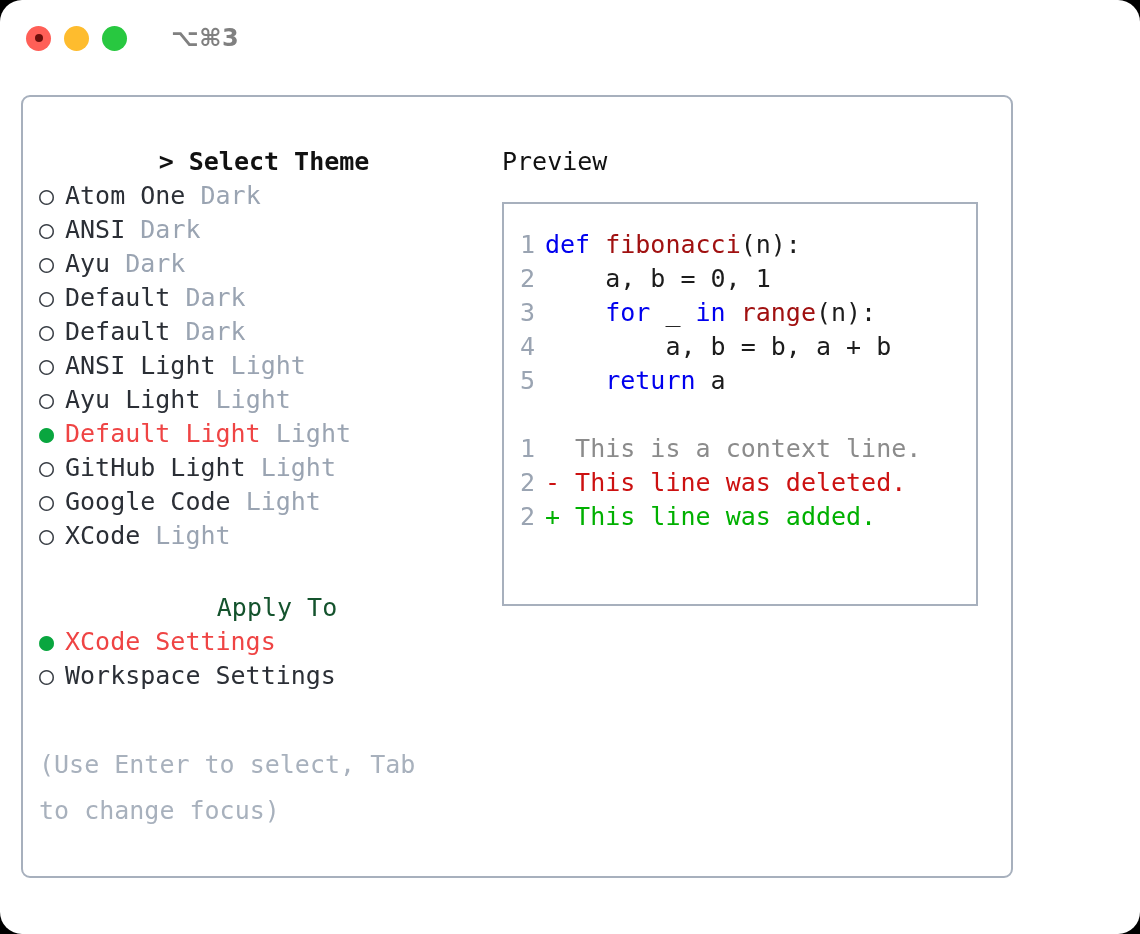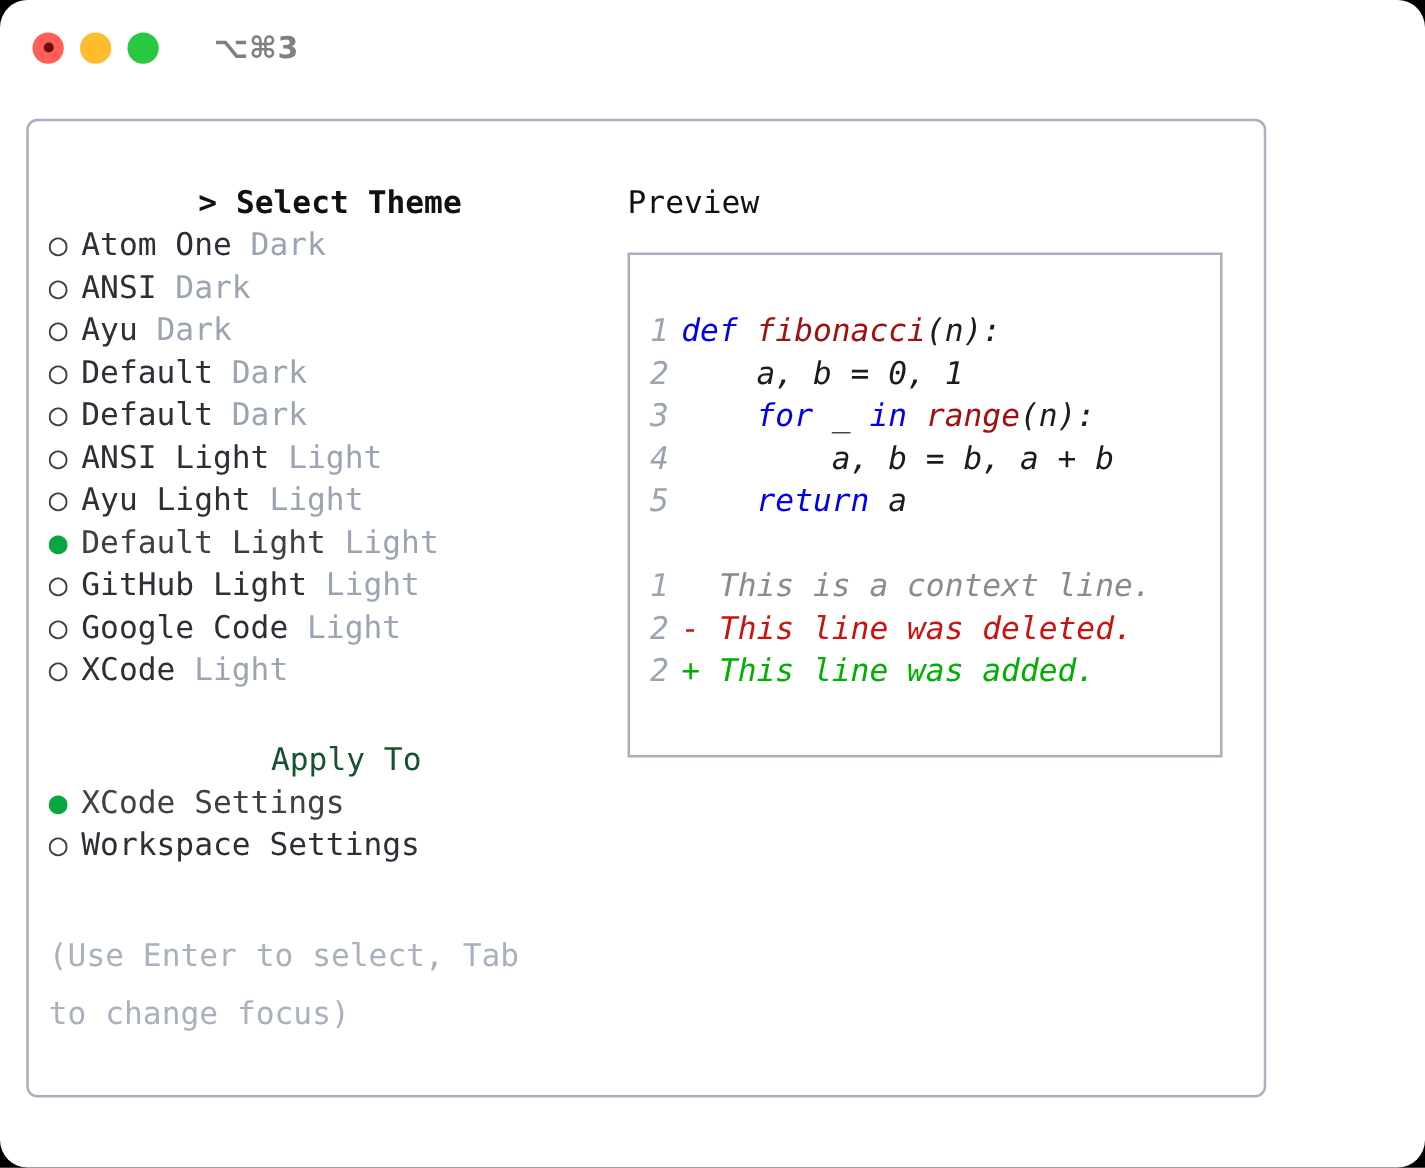--- a/index.html
+++ b/index.html
@@ -113,21 +113,21 @@
     line-height: 34px;
     white-space: pre;
     color: #2b2f36;
   }
   .bullet {
     display: inline-block;
     width: 26px;
   }
   .bullet.off { color: #3a3f46; }
   .bullet.on  { color: #09a63f; }
-  .opt-row.selected .opt-name { color: #404040; text-align: right; }
+  .opt-row.selected .opt-name { color: #ef4444; text-align: right; }
   .opt-name { color: #2b2f36; }
   .opt-cat  { color: #9aa4b2; }
   .spacer-md { height: 38px; }
 
   .hint {
     margin-top: 49px;
     font-size: 25px;
     line-height: 46px;
     color: #a8b1bd;
     width: 420px;
@@ -148,22 +148,21 @@
     font-weight: normal;
     white-space: pre;
   }
   .preview-box {
     margin-top: 23px;
     width: 476px;
     height: 404px;
     border: 2px solid #a7b0bd;
     box-sizing: border-box;
     background: #ffffff;
-    padding: 44px 0 0 16px;
-    font-style: italic;
+    padding: 24px 0 0 16px;
   }
   .code-line {
     font-size: 25px;
     line-height: 34px;
     white-space: pre;
     color: #1c1c1c;
   }
   .lineno {
     color: #9aa4b2;
     display: inline-block;

